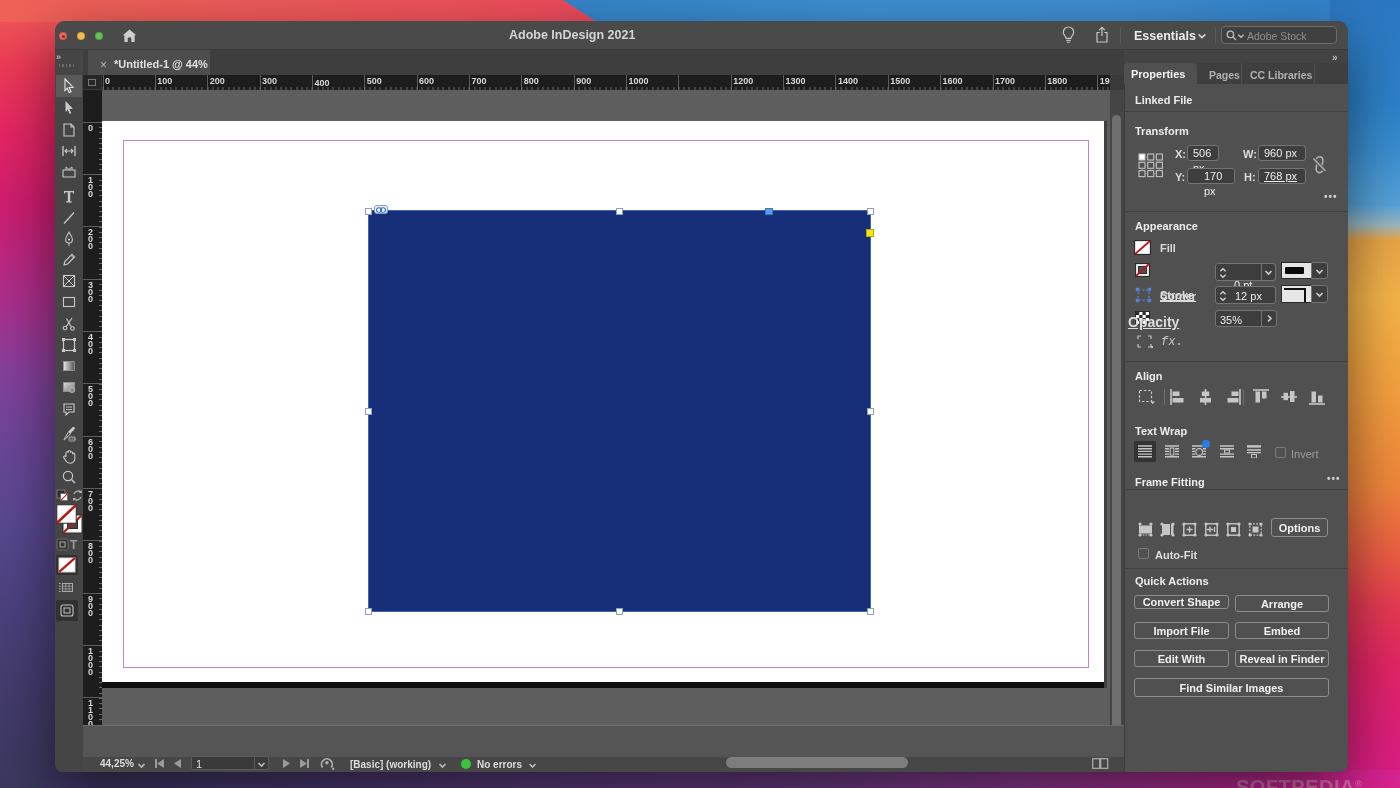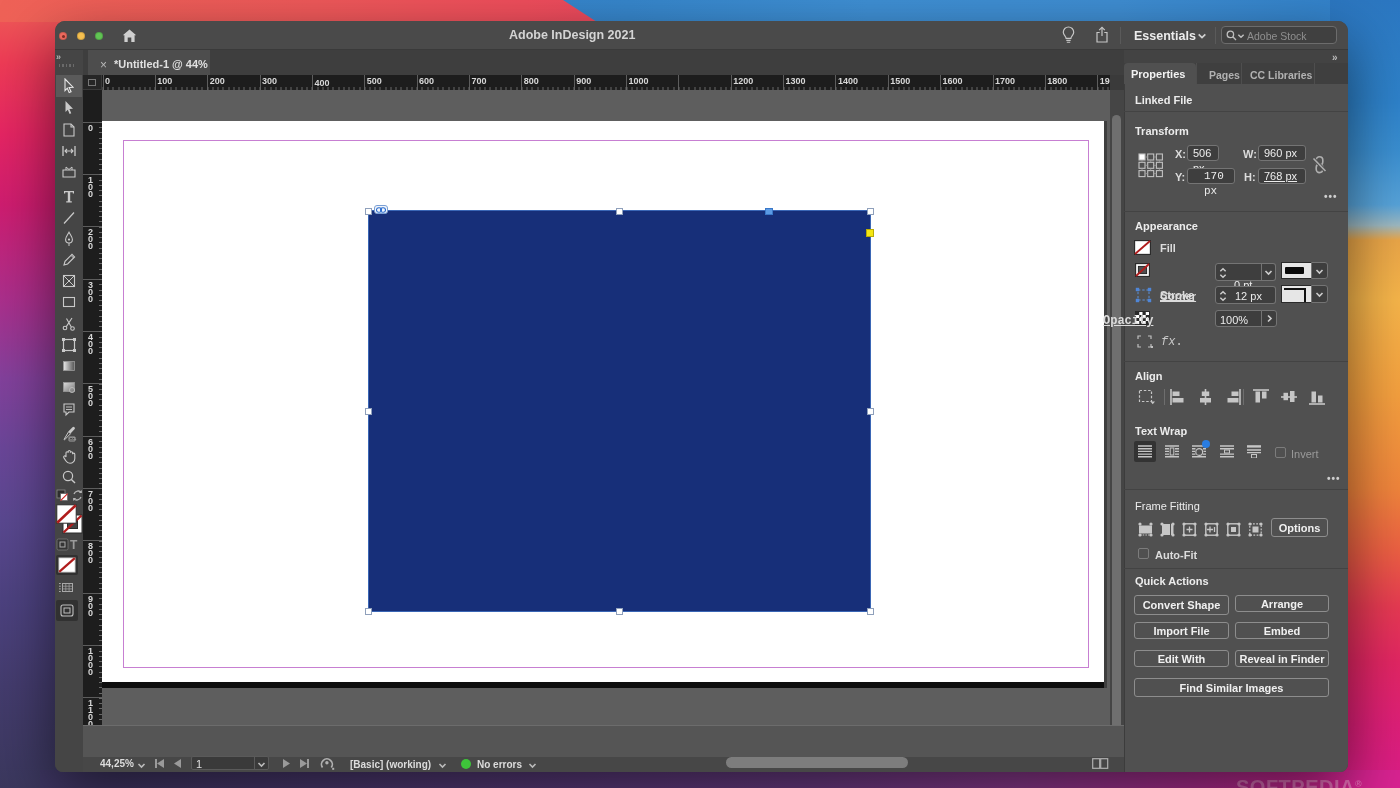--- a/index.html
+++ b/index.html
@@ -379,21 +379,21 @@
 <div style="position:absolute;left:1120px;top:128px;font-size:11px;color:#dcdcdc;font-weight:700;white-space:nowrap;line-height:1;">X:</div>
 <div class="fld" style="position:absolute;left:1132px;top:124px;width:32px;height:16px;">
         <span style="padding-left:5px;line-height:15px;display:block;">506 px</span>
       </div>
 <div style="position:absolute;left:1188px;top:128px;font-size:11px;color:#dcdcdc;font-weight:700;white-space:nowrap;line-height:1;">W:</div>
 <div class="fld" style="position:absolute;left:1203px;top:124px;width:48px;height:16px;">
         <span style="padding-left:5px;line-height:15px;display:block;">960 px</span>
       </div>
 <div style="position:absolute;left:1120px;top:151px;font-size:11px;color:#dcdcdc;font-weight:700;white-space:nowrap;line-height:1;">Y:</div>
 <div class="fld" style="position:absolute;left:1132px;top:147px;width:48px;height:16px;">
-        <span style="padding-left:16px;line-height:15px;display:block;font-family:Liberation Mono, monospace;">170 px</span>
+        <span style="padding-left:16px;line-height:15px;display:block;">170 px</span>
       </div>
 <div style="position:absolute;left:1189px;top:151px;font-size:11px;color:#dcdcdc;font-weight:700;white-space:nowrap;line-height:1;">H:</div>
 <div class="fld" style="position:absolute;left:1203px;top:147px;width:48px;height:16px;">
         <span style="padding-left:5px;line-height:15px;display:block;text-decoration:underline;">768 px</span>
       </div>
 <svg style="position:absolute;left:1257px;top:134px" width="16" height="20" viewBox="0 0 16 20">
 <rect x="4.2" y="1.8" width="6.6" height="8.2" rx="3.3" fill="none" stroke="#b0b0b0" stroke-width="1.6"></rect>
 <rect x="4.2" y="9.4" width="6.6" height="8.2" rx="3.3" fill="none" stroke="#b0b0b0" stroke-width="1.6"></rect>
 <line x1="1.2" y1="3.2" x2="13.8" y2="16.4" stroke="#4f4f4f" stroke-width="3.6"></line>
 <line x1="1.5" y1="3.5" x2="13.5" y2="16" stroke="#b0b0b0" stroke-width="1.6"></line>
@@ -460,23 +460,23 @@
 <rect x="0.5" y="0.5" width="14" height="13" fill="#fff" stroke="#2a2a2a" stroke-width="1"></rect>
 <rect x="1.0" y="1" width="3.25" height="3" fill="#2a2a2a"></rect>
         <rect x="7.5" y="1" width="3.25" height="3" fill="#2a2a2a"></rect>
         <rect x="4.25" y="4" width="3.25" height="3" fill="#2a2a2a"></rect>
         <rect x="10.75" y="4" width="3.25" height="3" fill="#2a2a2a"></rect>
         <rect x="1.0" y="7" width="3.25" height="3" fill="#2a2a2a"></rect>
         <rect x="7.5" y="7" width="3.25" height="3" fill="#2a2a2a"></rect>
         <rect x="4.25" y="10" width="3.25" height="3" fill="#2a2a2a"></rect>
         <rect x="10.75" y="10" width="3.25" height="3" fill="#2a2a2a"></rect>
       </svg>
-<div style="position:absolute;left:1048px;top:294px;font-size:12px;color:#dcdcdc;font-weight:700;white-space:nowrap;line-height:1;text-decoration:underline;font-family:Liberation Mono, monospace;">Opacity</div>
+<div style="position:absolute;left:1073px;top:294px;font-size:14px;color:#dcdcdc;font-weight:700;white-space:nowrap;line-height:1;text-decoration:underline;">Opacity</div>
 <div class="" style="position:absolute;left:1160px;top:289px;width:47px;height:17px;background:#3e3e3e;border:1px solid #747474;border-radius:3px 0 0 3px;"></div>
-<div style="position:absolute;left:1165px;top:294px;font-size:11px;color:#ececec;font-weight:400;white-space:nowrap;line-height:1;">100%</div>
+<div style="position:absolute;left:1165px;top:294px;font-size:11px;color:#ececec;font-weight:400;white-space:nowrap;line-height:1;">35%</div>
 <div class="" style="position:absolute;left:1206px;top:289px;width:16px;height:17px;background:#3e3e3e;border:1px solid #747474;border-left:1px solid #747474;border-radius:0 3px 3px 0;"></div>
 <svg style="position:absolute;left:1210px;top:293px" width="9" height="9" viewBox="0 0 9 9">
         <polyline points="3,1.5 6,4.5 3,7.5" fill="none" stroke="#ccc" stroke-width="1.6"></polyline>
       </svg>
 <svg style="position:absolute;left:1082px;top:314px" width="16" height="13" viewBox="0 0 16 13">
 <path d="M1 4 v-3 h3 M11 1 h3 v3 M14 9 v3 h-3 M4 12 H1 V9" fill="none" stroke="#c0c0c0" stroke-width="1.2"></path>
 <rect x="14" y="11" width="2" height="2" fill="#c0c0c0"></rect>
       </svg>
 <div style="position:absolute;left:1106px;top:315px;font-size:12px;color:#c8c8c8;font-weight:400;white-space:nowrap;line-height:1;font-family:Liberation Mono, monospace;"><i>fx</i>.</div>
 <div class="divider" style="position:absolute;left:1069px;top:340px;width:224px;height:1px;"></div>
@@ -537,21 +537,21 @@
       </svg>
 <svg style="position:absolute;left:1192px;top:424px" width="14" height="13" viewBox="0 0 14 13">
         <path d="M0 1.4 h14" stroke="#c6c6c6" stroke-width="2.4"></path>
         <path d="M0 5 h14 M0 7.7 h14" stroke="#c6c6c6" stroke-width="1.3"></path>
         <rect x="4.5" y="9.5" width="5" height="3.5" fill="none" stroke="#c6c6c6" stroke-width="1"></rect>
       </svg>
 <div class="" style="position:absolute;left:1220px;top:426px;width:11px;height:11px;border:1px solid #7c7c7c;border-radius:2px;"></div>
 <div style="position:absolute;left:1236px;top:428px;font-size:11px;color:#9a9a9a;font-weight:400;white-space:nowrap;line-height:1;">Invert</div>
 <div style="position:absolute;left:1272px;top:453px;font-size:10px;color:#cfcfcf;font-weight:700;white-space:nowrap;line-height:1;letter-spacing:1px;">•••</div>
 <div class="divider" style="position:absolute;left:1069px;top:468px;width:224px;height:1px;"></div>
-<div style="position:absolute;left:1080px;top:480px;font-size:11px;color:#ececec;font-weight:400;white-space:nowrap;line-height:1;">Frame Fitting</div>
+<div style="position:absolute;left:1080px;top:456px;font-size:11px;color:#ececec;font-weight:700;white-space:nowrap;line-height:1;">Frame Fitting</div>
 <svg style="position:absolute;left:1083px;top:501px" width="15" height="15" viewBox="0 0 15 15">
         <rect x="1" y="3.5" width="13" height="8" fill="#c6c6c6"></rect>
         <path d="M2 13 h11" stroke="#c6c6c6" stroke-width="1.2" stroke-dasharray="1.5 1.2"></path>
         <circle cx="2" cy="2" r="1.6" fill="#c6c6c6"></circle>
         <circle cx="13" cy="2" r="1.6" fill="#c6c6c6"></circle>
         <circle cx="2" cy="13" r="1.6" fill="#c6c6c6"></circle>
         <circle cx="13" cy="13" r="1.6" fill="#c6c6c6"></circle>
       </svg>
 <svg style="position:absolute;left:1105px;top:501px" width="15" height="15" viewBox="0 0 15 15">
         <rect x="2" y="2" width="8" height="11" fill="#c6c6c6"></rect>
@@ -591,20 +591,20 @@
         <circle cx="2" cy="2" r="1.6" fill="#c6c6c6"></circle>
         <circle cx="13" cy="2" r="1.6" fill="#c6c6c6"></circle>
         <circle cx="2" cy="13" r="1.6" fill="#c6c6c6"></circle>
         <circle cx="13" cy="13" r="1.6" fill="#c6c6c6"></circle>
       </svg>
 <div class="btn" style="position:absolute;left:1216px;top:497px;width:57px;height:19px;">Options</div>
 <div class="" style="position:absolute;left:1083px;top:527px;width:11px;height:11px;border:1px solid #7c7c7c;border-radius:2px;"></div>
 <div style="position:absolute;left:1100px;top:529px;font-size:11px;color:#dcdcdc;font-weight:700;white-space:nowrap;line-height:1;">Auto-Fit</div>
 <div class="divider" style="position:absolute;left:1069px;top:547px;width:224px;height:1px;"></div>
 <div style="position:absolute;left:1080px;top:555px;font-size:11px;color:#ececec;font-weight:700;white-space:nowrap;line-height:1;">Quick Actions</div>
-<div class="btn" style="position:absolute;left:1079px;top:574px;width:95px;height:20px;text-align:center;">Convert Shape</div>
+<div class="btn" style="position:absolute;left:1079px;top:574px;width:95px;height:14px;text-align:center;">Convert Shape</div>
 <div class="btn" style="position:absolute;left:1180px;top:574px;width:94px;height:17px;">Arrange</div>
 <div class="btn" style="position:absolute;left:1079px;top:601px;width:95px;height:17px;">Import File</div>
 <div class="btn" style="position:absolute;left:1180px;top:601px;width:94px;height:17px;">Embed</div>
 <div class="btn" style="position:absolute;left:1079px;top:629px;width:95px;height:17px;">Edit With</div>
 <div class="btn" style="position:absolute;left:1180px;top:629px;width:94px;height:17px;">Reveal in Finder</div>
 <div class="btn" style="position:absolute;left:1079px;top:657px;width:195px;height:19px;">Find Similar Images</div>
 </div>
 </div>
 </body></html>

